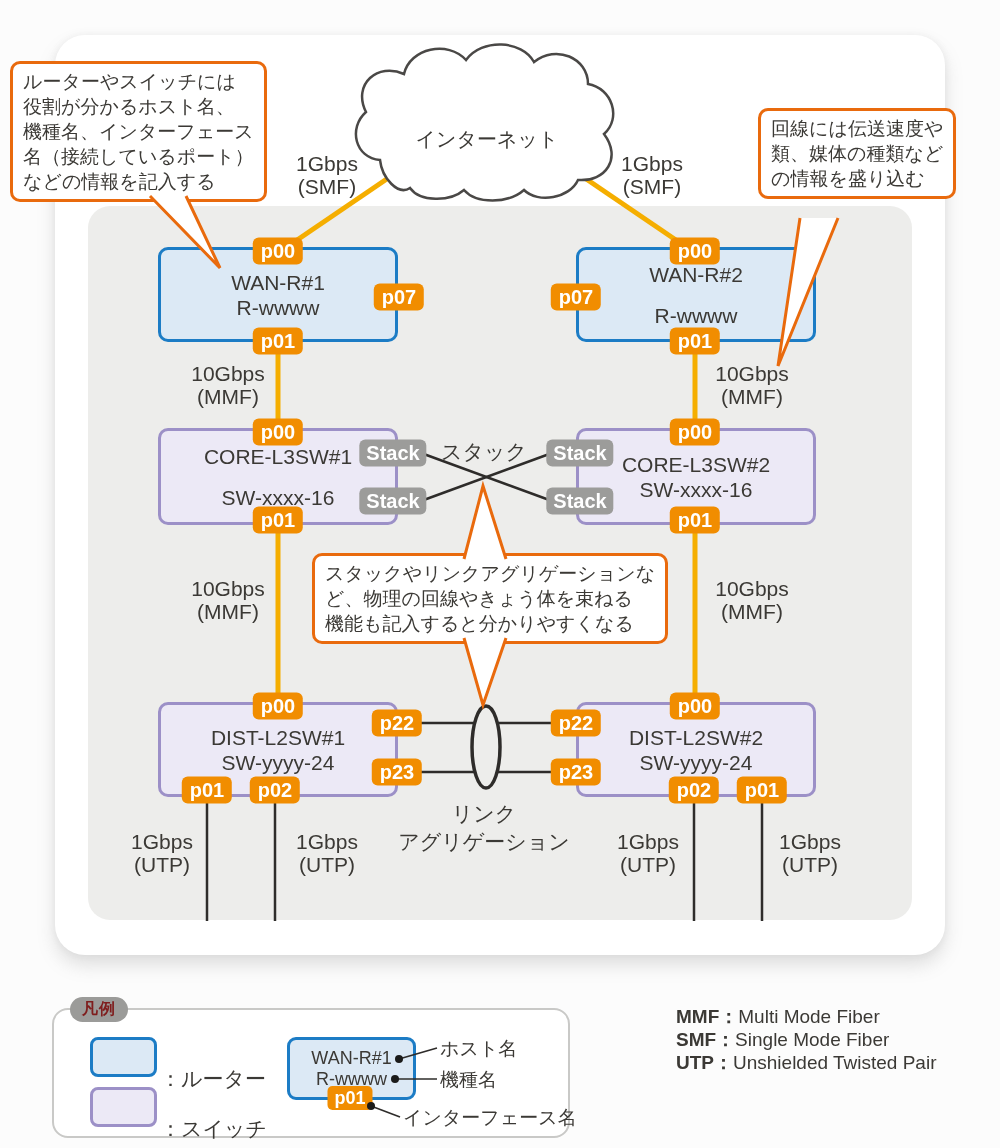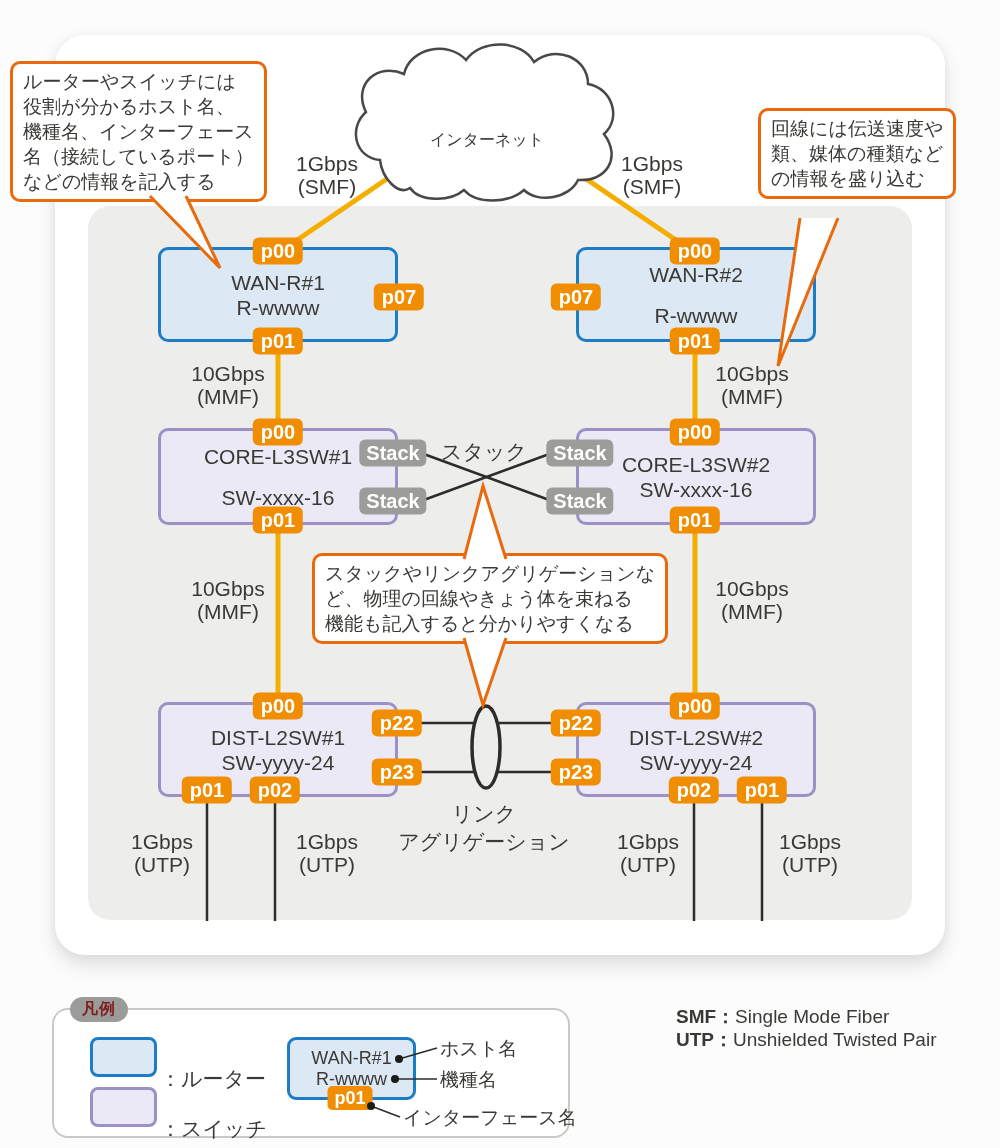--- a/index.html
+++ b/index.html
@@ -83,21 +83,21 @@
     <line x1="421" y1="723" x2="551" y2="723" stroke="#2e2c2a" stroke-width="2.5"></line>
     <line x1="421" y1="772" x2="551" y2="772" stroke="#2e2c2a" stroke-width="2.5"></line>
     <ellipse cx="486" cy="747" rx="14" ry="41" fill="#ededeb" stroke="#2e2c2a" stroke-width="3.5"></ellipse>
 
     <line x1="207" y1="797" x2="207" y2="921" stroke="#2e2c2a" stroke-width="2.5"></line>
     <line x1="275" y1="797" x2="275" y2="921" stroke="#2e2c2a" stroke-width="2.5"></line>
     <line x1="694" y1="797" x2="694" y2="921" stroke="#2e2c2a" stroke-width="2.5"></line>
     <line x1="762" y1="797" x2="762" y2="921" stroke="#2e2c2a" stroke-width="2.5"></line>
   </svg>
 
-  <div class="lbl" style="left:487px; top:128px; font-size:16px;text-align:center;">インターネット</div>
+  <div class="lbl" style="left:487px; top:128px; font-size:20px;text-align:center;">インターネット</div>
 
   <div class="lbl" style="left:327px; top:152px;">
     <div>1Gbps</div>
     <div>(SMF)</div>
   </div>
   <div class="lbl" style="left:652px; top:152px;">
     <div>1Gbps</div>
     <div>(SMF)</div>
   </div>
   <div class="lbl" style="left:228px; top:362px;">
@@ -219,20 +219,21 @@
   <div class="example-box">
     <div>WAN-R#1</div>
     <div>R-wwww</div>
   </div>
   <div class="example-port">p01</div>
   <div class="anno" style="left:440px; top:1038px;">ホスト名</div>
   <div class="anno" style="left:440px; top:1069px;">機種名</div>
   <div class="anno" style="left:403px; top:1107px;">インターフェース名</div>
 
   <div class="abbr-block">
+    <div><b>MMF</b><b>：</b><span>Multi Mode Fiber</span></div>
     <div><b>SMF</b><b>：</b><span>Single Mode Fiber</span></div>
     <div><b>UTP</b><b>：</b><span>Unshielded Twisted Pair</span></div>
   </div>
 
   <svg class="layer" viewBox="0 0 1000 1148">
     <path d="M 150,196 L 220,268 L 186,196" fill="#ffffff" stroke="#e96a0d" stroke-width="3"></path>
     <path d="M 800,218 L 778,366 L 838,218" fill="#ffffff" stroke="#e96a0d" stroke-width="3"></path>
     <path d="M 464,559 L 483,486 L 506,559" fill="#ffffff" stroke="#e96a0d" stroke-width="3"></path>
     <path d="M 464,638 L 483,705 L 506,638" fill="#ffffff" stroke="#e96a0d" stroke-width="3"></path>
 

